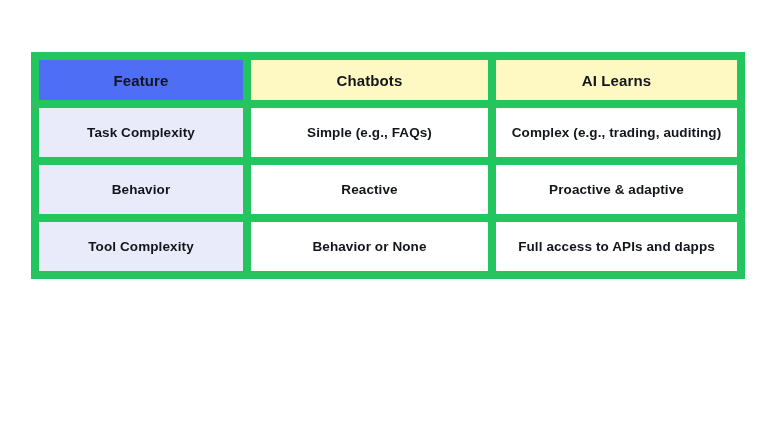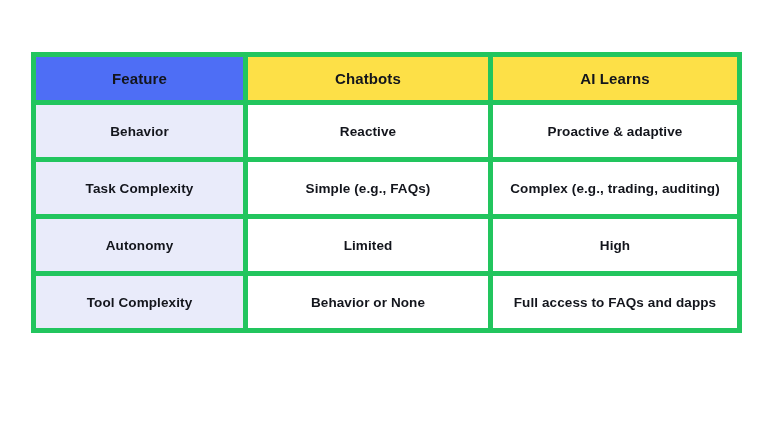--- a/index.html
+++ b/index.html
@@ -19,21 +19,21 @@
   table.compare {
     position: absolute;
     left: 31px;
     top: 52px;
     width: 706px;
     border-collapse: collapse;
     table-layout: fixed;
   }
   table.compare th,
   table.compare td {
-    border: 5px solid #22c55e;
+    border: 8px solid #22c55e;
     text-align: center;
     vertical-align: middle;
     font-weight: 700;
     color: #13151c;
     padding: 0 10px;
   }
   table.compare th {
     height: 48px;
     font-size: 15px;
     letter-spacing: 0.1px;
@@ -44,21 +44,21 @@
     letter-spacing: 0.1px;
   }
   col.c-feature  { width: 212px; }
   col.c-chatbots { width: 245px; }
   col.c-agents   { width: 249px; }
   th.hdr-feature {
     background: #4e6ef5;
     color: #ffffff;
   }
   th.hdr-cream {
-    background: #fde047;
+    background: #fef9c3;
     border-radius: 8px;
   }
   td.cell-feature {
     background: #e9ebfa;
   }
   td.cell-value {
     background: #ffffff;
   }
 </style>
 </head>
@@ -73,34 +73,29 @@
     </colgroup>
     <thead>
       <tr>
         <th class="hdr-feature">Feature</th>
         <th class="hdr-cream">Chatbots</th>
         <th class="hdr-cream">AI Learns</th>
       </tr>
     </thead>
     <tbody>
       <tr>
+        <td class="cell-feature">Task Complexity</td>
+        <td class="cell-value">Simple (e.g., FAQs)</td>
+        <td class="cell-value">Complex (e.g., trading, auditing)</td>
+      </tr>
+      <tr>
         <td class="cell-feature">Behavior</td>
         <td class="cell-value">Reactive</td>
         <td class="cell-value">Proactive &amp; adaptive</td>
       </tr>
       <tr>
-        <td class="cell-feature">Task Complexity</td>
-        <td class="cell-value">Simple (e.g., FAQs)</td>
-        <td class="cell-value">Complex (e.g., trading, auditing)</td>
-      </tr>
-      <tr>
-        <td class="cell-feature">Autonomy</td>
-        <td class="cell-value">Limited</td>
-        <td class="cell-value">High</td>
-      </tr>
-      <tr>
         <td class="cell-feature">Tool Complexity</td>
         <td class="cell-value">Behavior or None</td>
-        <td class="cell-value">Full access to FAQs and dapps</td>
+        <td class="cell-value">Full access to APIs and dapps</td>
       </tr>
     </tbody>
   </table>
 </div>
 
 </body></html>

